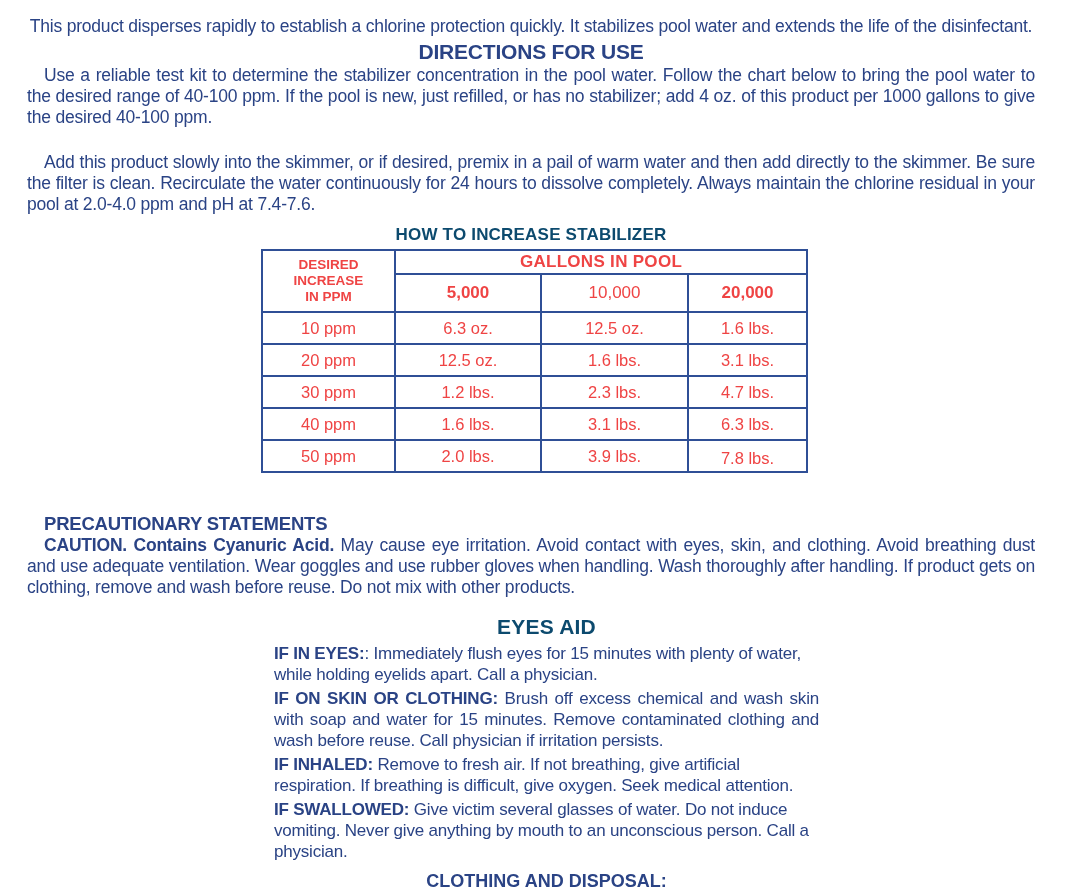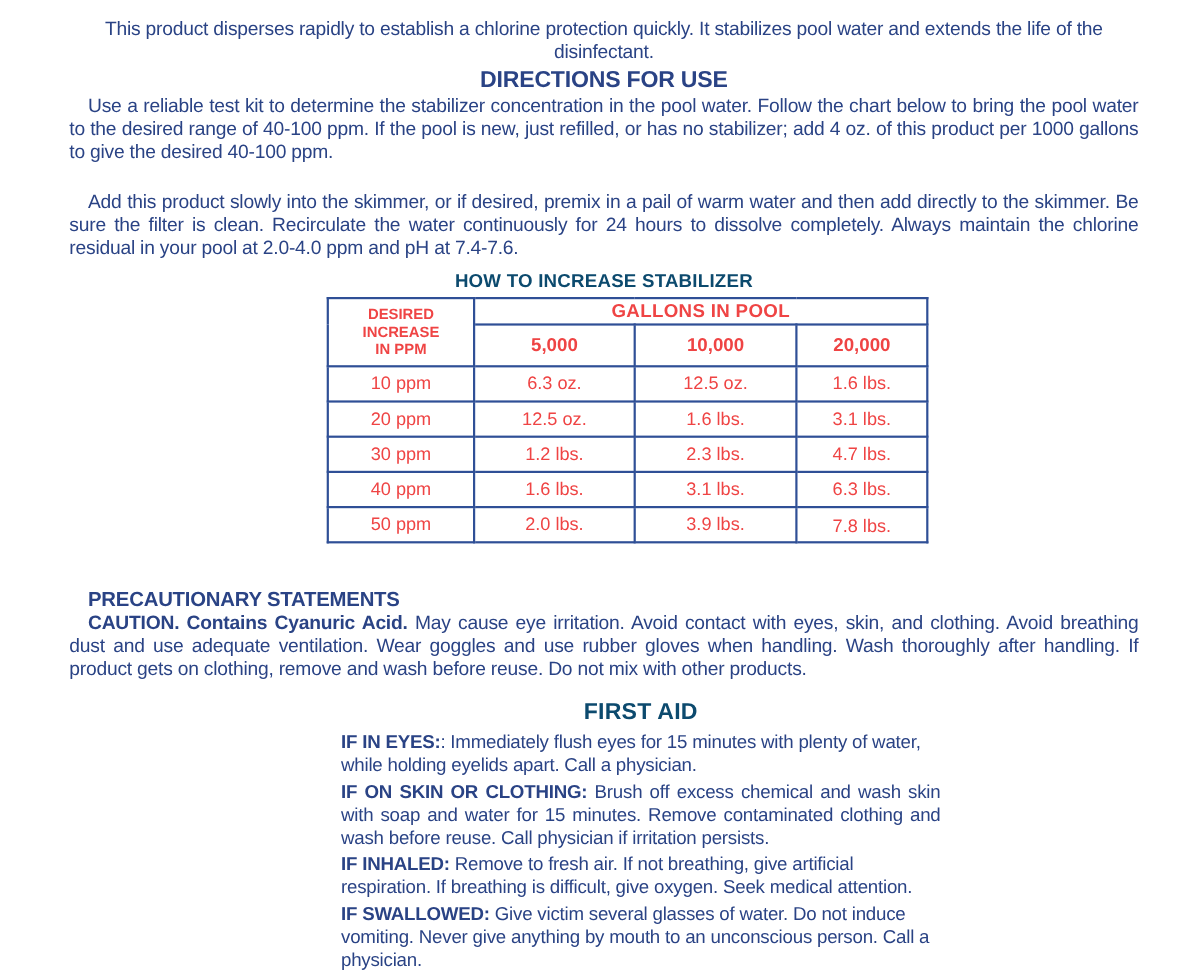--- a/index.html
+++ b/index.html
@@ -2,21 +2,21 @@
 <html><head>
 <meta charset="utf-8">
 <style>
   * { margin:0; padding:0; box-sizing:border-box; }
   html,body { background:#ffffff; }
   .page {
     position:relative;
     width:1080px; height:890px;
     background:#ffffff;
     overflow:hidden;
-    padding:16px 45px 0 63px;
+    padding:16px 45px 0 27px;
     font-family:"Liberation Sans","DejaVu Sans",sans-serif;
     color:#2a4385;
   }
   .intro {
     text-align:center;
     font-size:17.5px; line-height:21px; letter-spacing:-0.2px;
   }
   .h-blue {
     text-align:center;
     font-size:21px; line-height:26px; font-weight:700; letter-spacing:-0.2px;
@@ -40,21 +40,21 @@
     border:2px solid #2f4f96;
     color:#ef4444; text-align:center; vertical-align:middle;
     font-family:"Liberation Sans","DejaVu Sans",sans-serif;
   }
   .stab th.c1 {
     width:133px; font-size:13.5px; font-weight:700; line-height:16px;
     white-space:pre-line;
   }
   .stab th.gal  { height:24px; font-size:17px; font-weight:700; letter-spacing:0.3px; }
   .stab th.c2   { width:146px; height:38px; font-size:17px; font-weight:700; }
-  .stab th.c3   { width:147px; height:38px; font-size:17px; font-weight:700;margin-top:46px; }
+  .stab th.c3   { width:147px; height:38px; font-size:17px; font-weight:400;margin-top:46px; }
   .stab th.c4   { width:119px; height:38px; font-size:17px; font-weight:700; }
   .stab td { height:32px; font-size:16.5px; font-weight:400; }
   .stab td.low { vertical-align:bottom; padding-bottom:3px; }
   .prec-h {
     font-size:18.5px; font-weight:700; letter-spacing:-0.2px;
     margin:40px 0 0 17px;
   }
   .col { width:545px; margin-left:247px; }
   .h-orange.big { font-size:21px; line-height:26px; margin-top:16px; }
   .fa {
@@ -130,21 +130,21 @@
         <td>3.9 lbs.</td>
         <td class="low">7.8 lbs.</td>
       </tr>
     </tbody>
   </table>
 
   <h3 class="prec-h">PRECAUTIONARY STATEMENTS</h3>
   <p class="body"><b>CAUTION. Contains Cyanuric Acid.</b><span> May cause eye irritation. Avoid contact with eyes, skin, and clothing. Avoid breathing dust and use adequate ventilation. Wear goggles and use rubber gloves when handling. Wash thoroughly after handling. If product gets on clothing, remove and wash before reuse. Do not mix with other products.</span></p>
 
   <div class="col">
-    <h2 class="h-orange big">FIRST AID</h2>
+    <h2 class="h-orange big">EYES AID</h2>
 
     <p class="fa"><b>IF IN EYES:</b><span>: Immediately flush eyes for 15 minutes with plenty of water, while holding eyelids apart. Call a physician.</span></p>
 
     <p class="fa just"><b>IF ON SKIN OR CLOTHING:</b><span> Brush off excess chemical and wash skin with soap and water for 15 minutes. Remove contaminated clothing and wash before reuse. Call physician if irritation persists.</span></p>
 
     <p class="fa"><b>IF INHALED:</b><span> Remove to fresh air. If not breathing, give artificial respiration. If breathing is difficult, give oxygen. Seek medical attention.</span></p>
 
     <p class="fa"><b>IF SWALLOWED:</b><span> Give victim several glasses of water. Do not induce vomiting. Never give anything by mouth to an unconscious person. Call a physician.</span></p>
 
     <h4 class="store-h">CLOTHING AND DISPOSAL:</h4>

